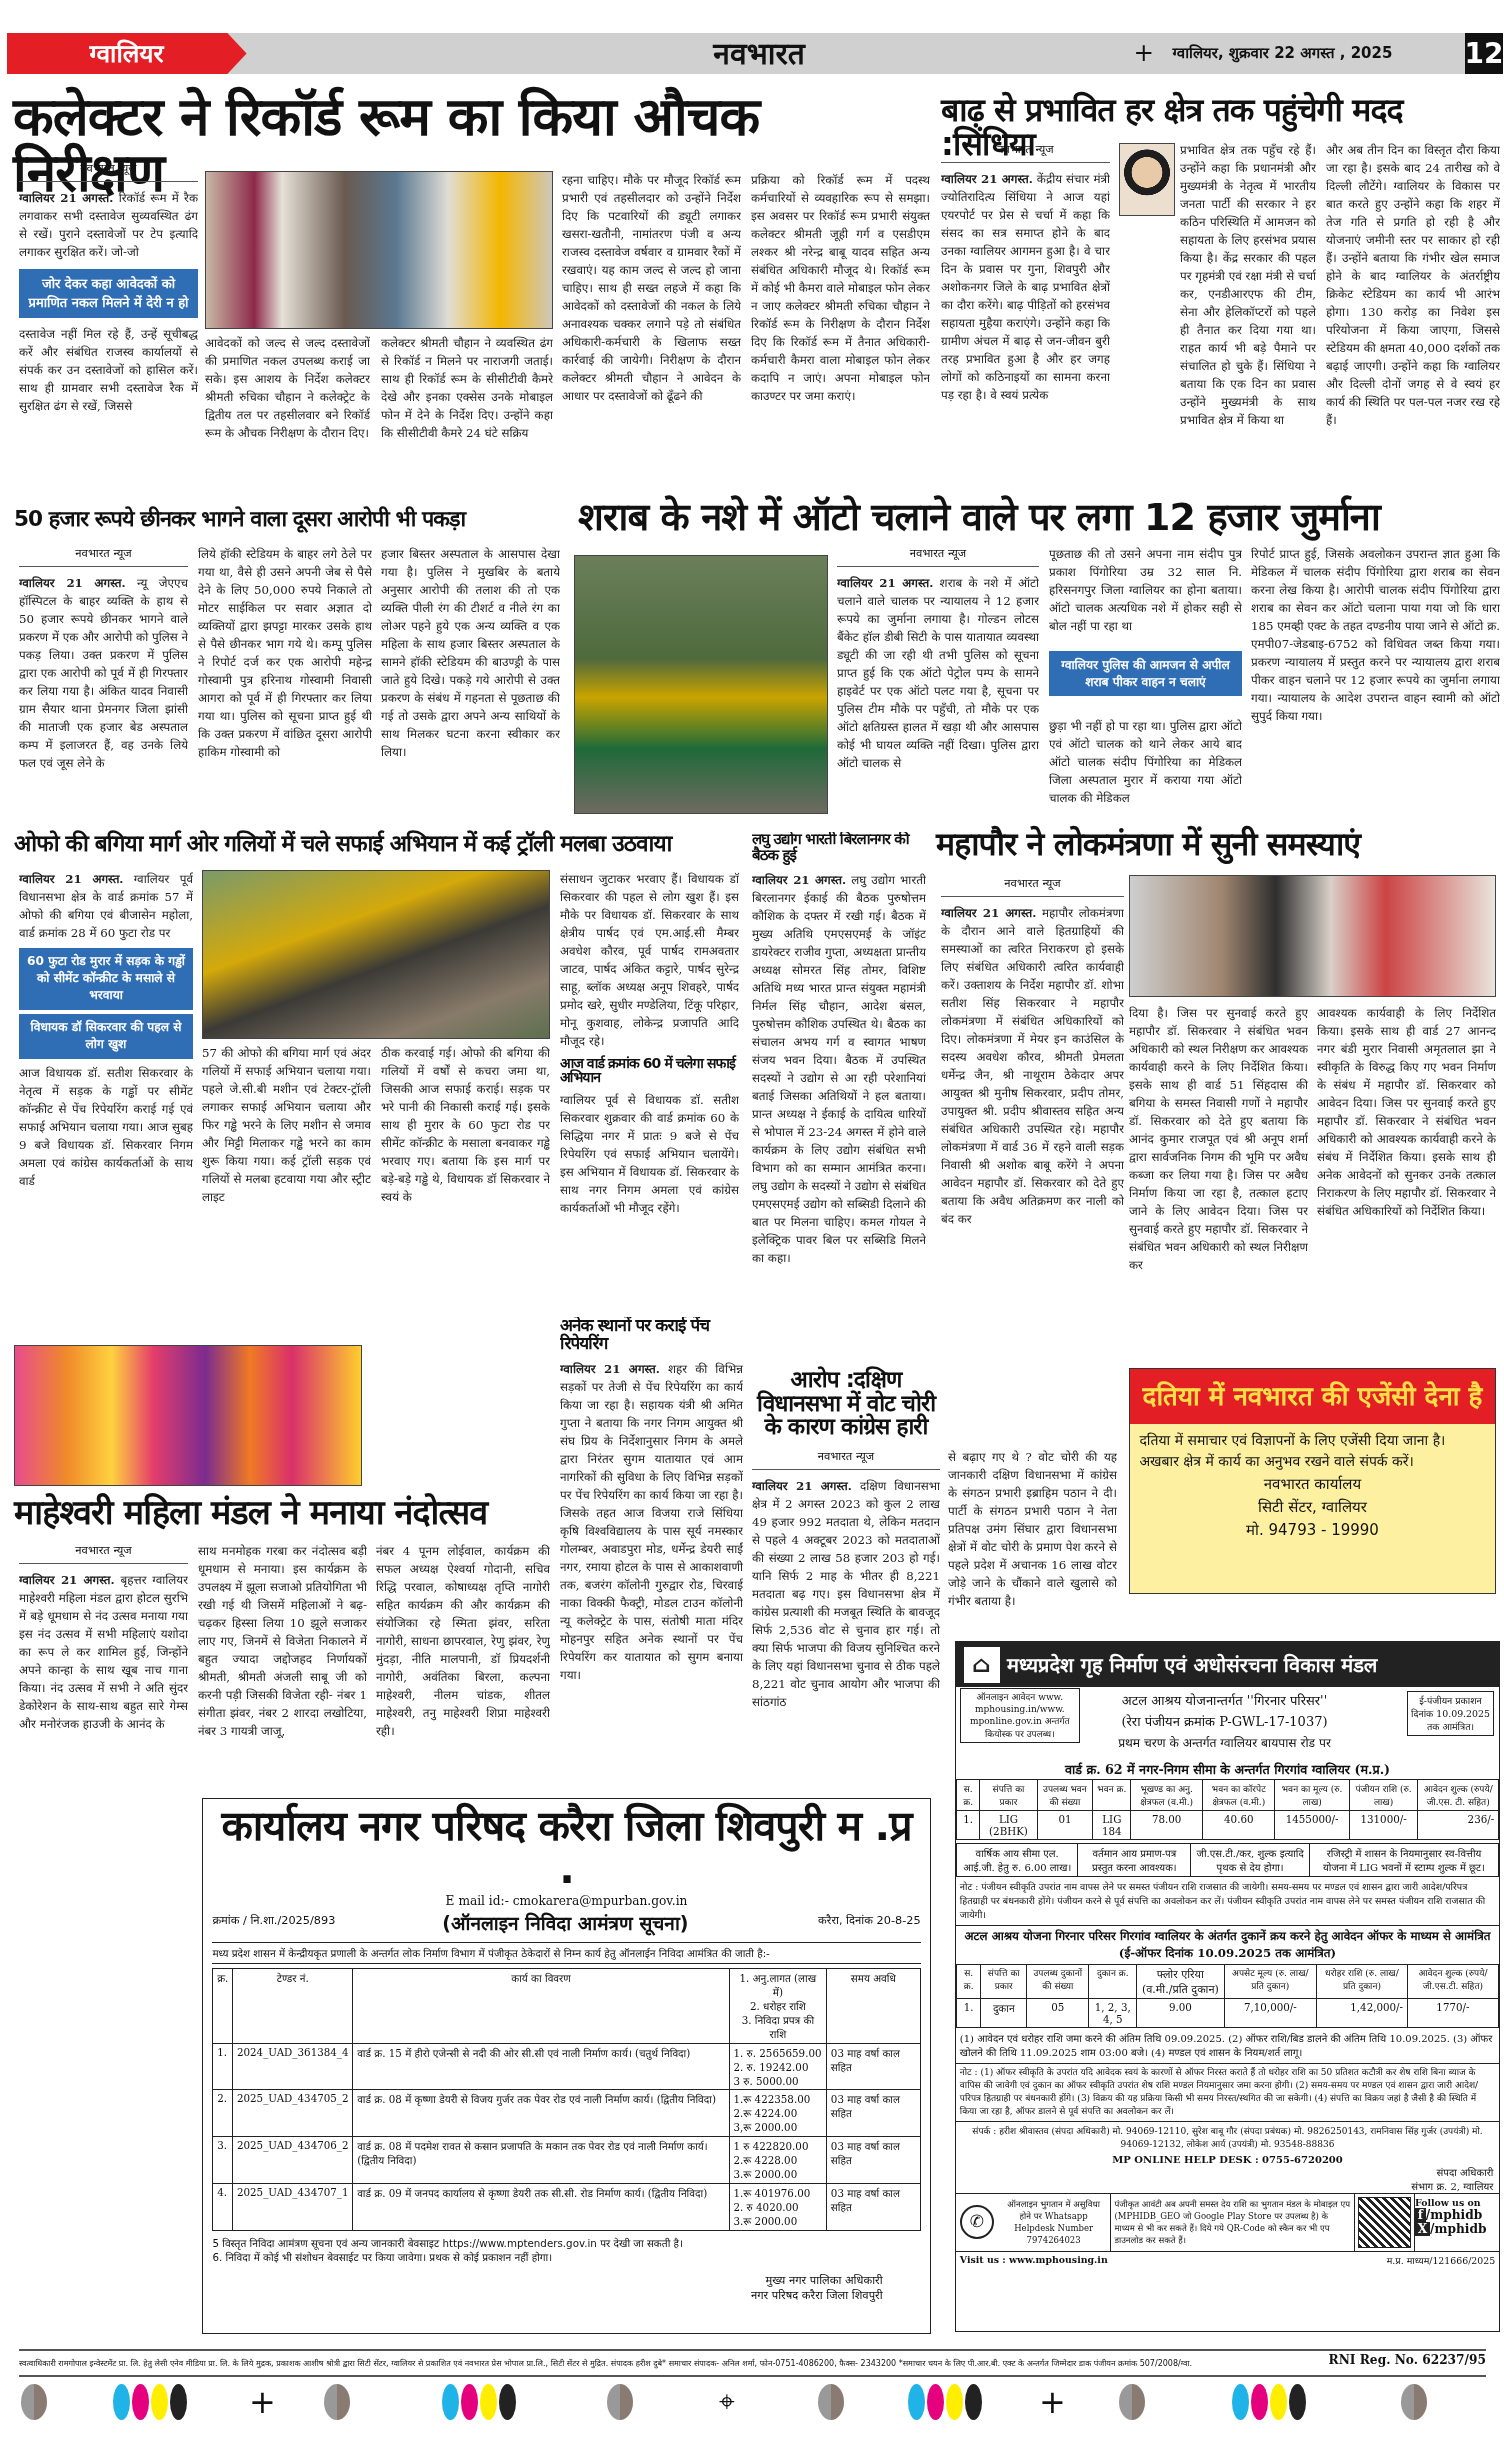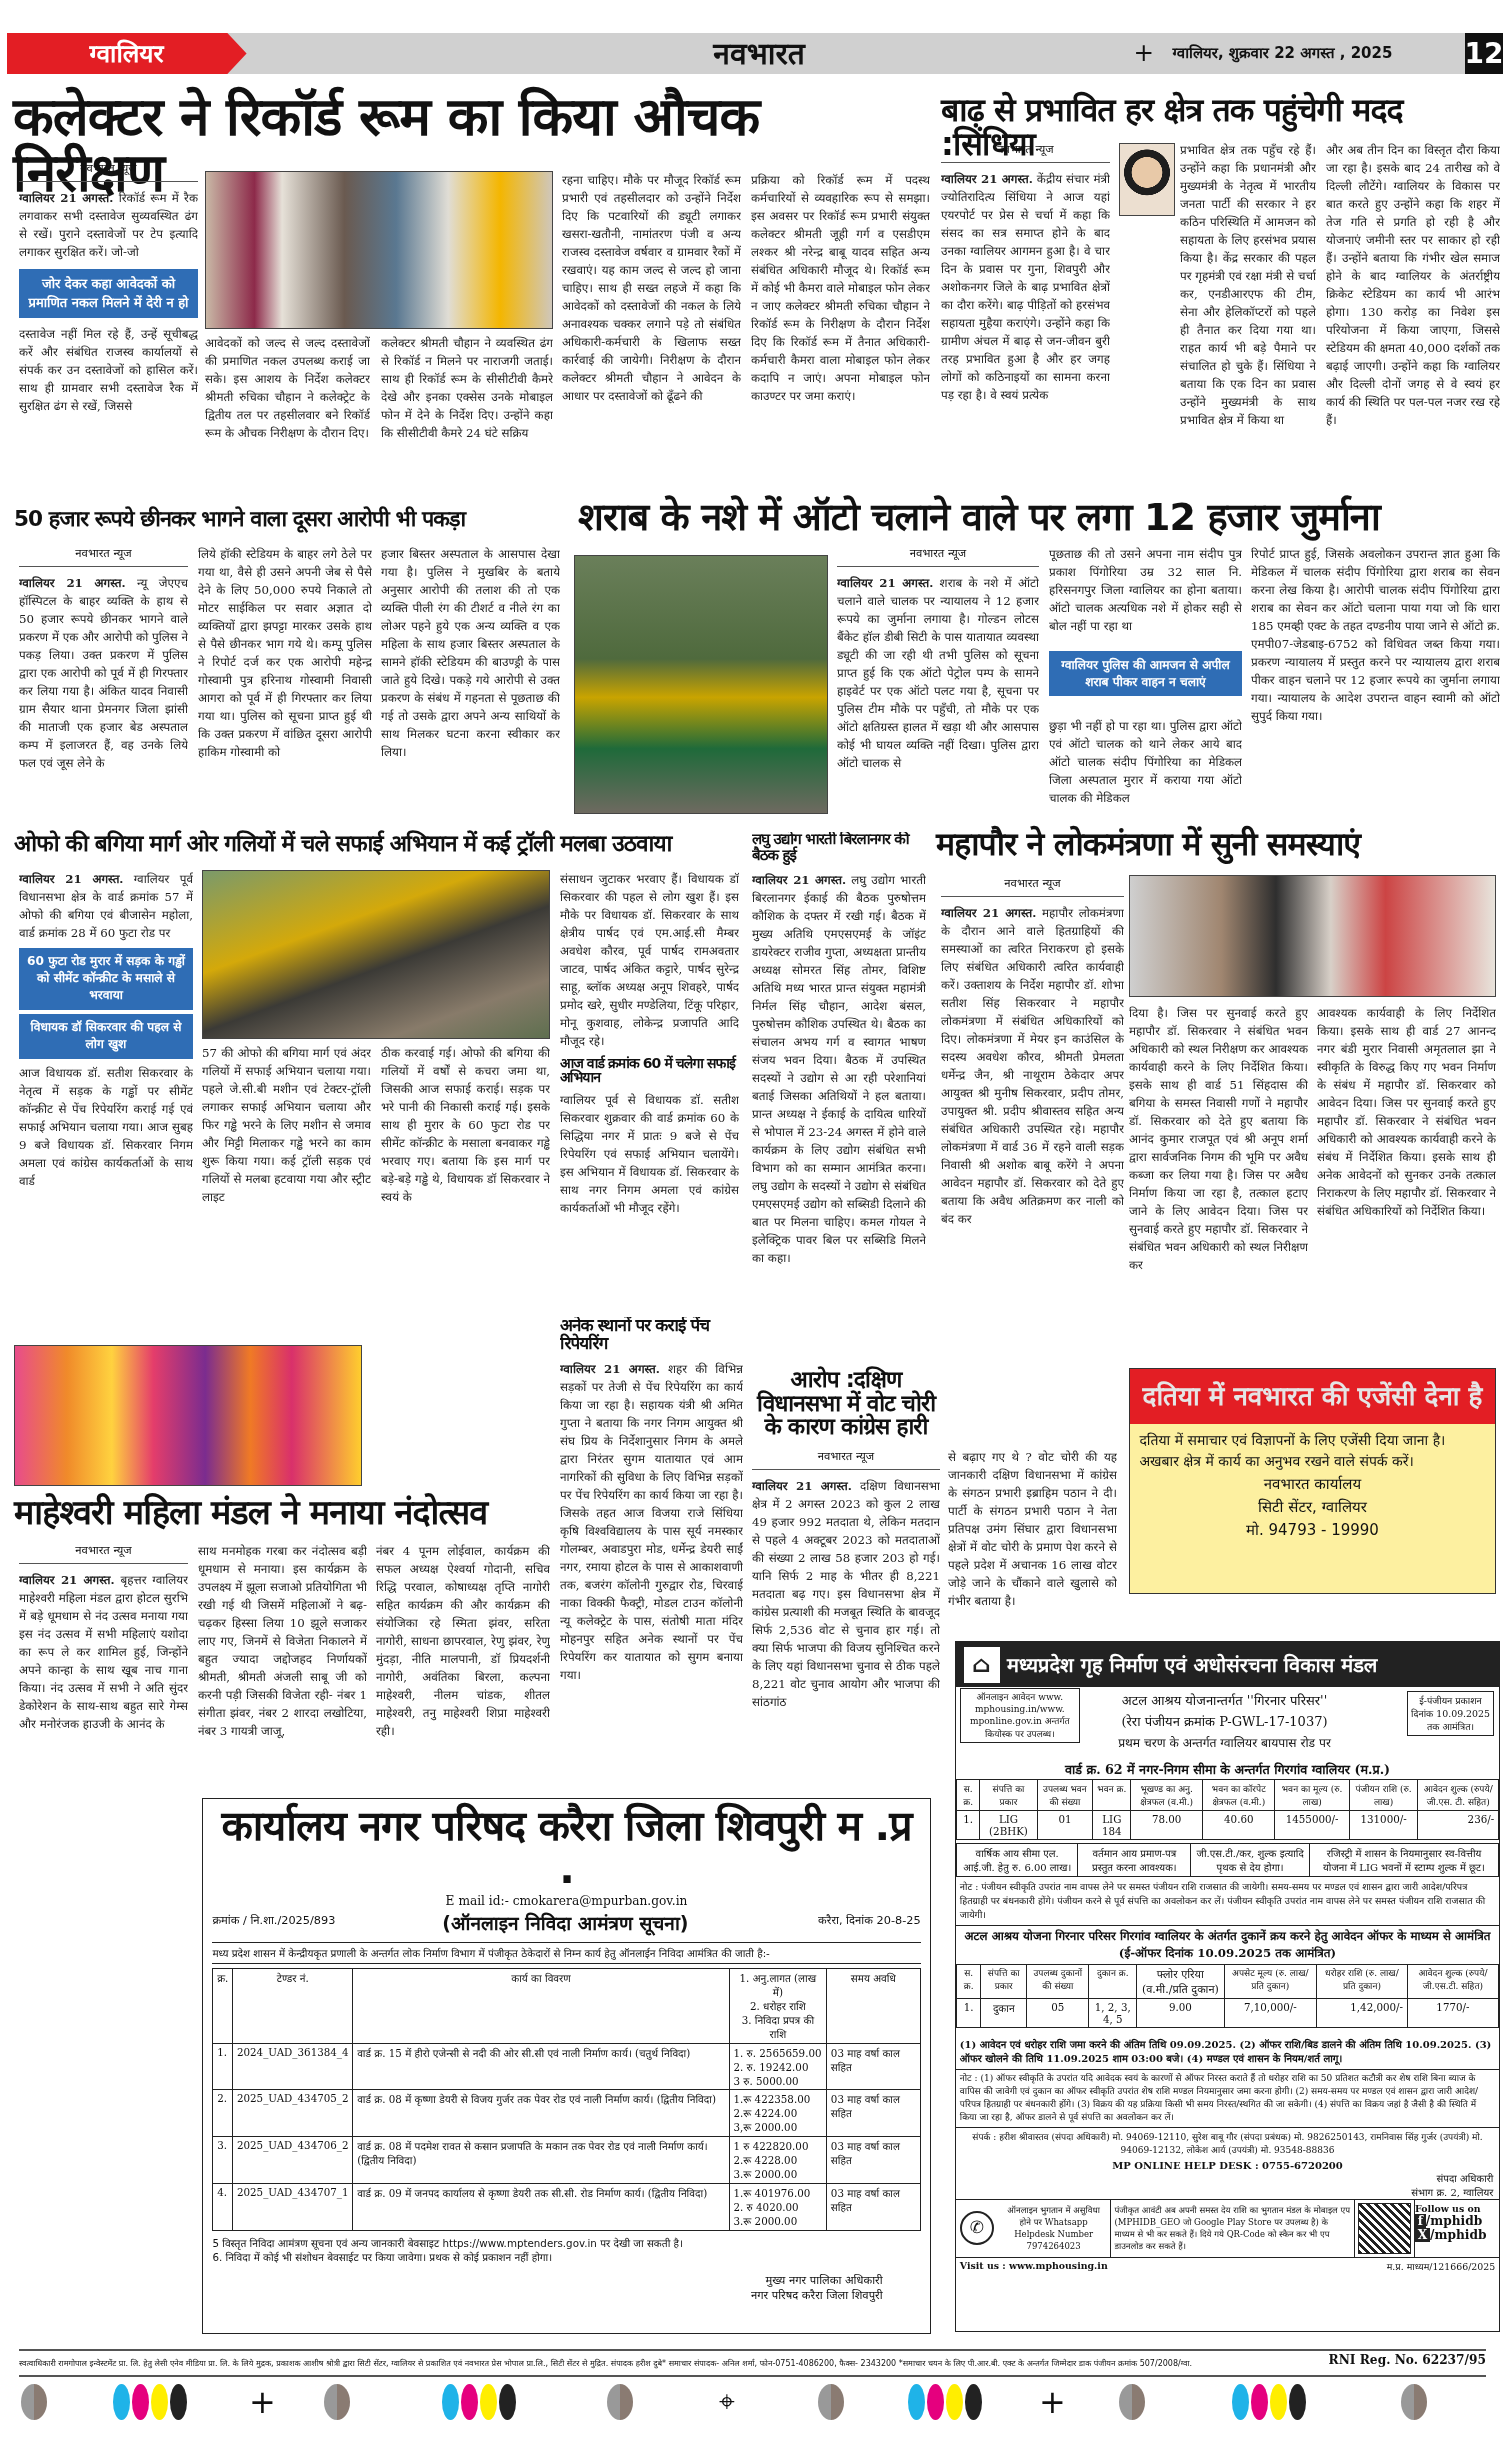--- a/index.html
+++ b/index.html
@@ -113,21 +113,21 @@
 </div>
 
 <div class="abs hl" style="left:752px;top:1368px;width:188px;font-size:22.6px;text-align:center;">आरोप :दक्षिण विधानसभा में वोट चोरी के कारण कांग्रेस हारी</div>
 <div class="abs col" style="left:752px;top:1448px;width:188px;height:320px;">
   <div class="byline">नवभारत न्यूज</div>
   <div class="body-text"><span class="dateline">ग्वालियर 21 अगस्त.</span> <span>दक्षिण विधानसभा क्षेत्र में 2 अगस्त 2023 को कुल 2 लाख 49 हजार 992 मतदाता थे, लेकिन मतदान से पहले 4 अक्टूबर 2023 को मतदाताओं की संख्या 2 लाख 58 हजार 203 हो गई। यानि सिर्फ 2 माह के भीतर ही 8,221 मतदाता बढ़ गए। इस विधानसभा क्षेत्र में कांग्रेस प्रत्याशी की मजबूत स्थिति के बावजूद सिर्फ 2,536 वोट से चुनाव हार गई। तो क्या सिर्फ भाजपा की विजय सुनिश्चित करने के लिए यहां विधानसभा चुनाव से ठीक पहले 8,221 वोट चुनाव आयोग और भाजपा की सांठगांठ</span></div>
 </div>
 <div class="abs col body-text" style="left:948px;top:1448px;width:169px;height:188px;">से बढ़ाए गए थे ? वोट चोरी की यह जानकारी दक्षिण विधानसभा में कांग्रेस के संगठन प्रभारी इब्राहिम पठान ने दी। पार्टी के संगठन प्रभारी पठान ने नेता प्रतिपक्ष उमंग सिंघार द्वारा विधानसभा क्षेत्रों में वोट चोरी के प्रमाण पेश करने से पहले प्रदेश में अचानक 16 लाख वोटर जोड़े जाने के चौंकाने वाले खुलासे को गंभीर बताया है।</div>
 
 <div class="abs" style="left:1129px;top:1368px;width:367px;height:226px;border:1.9px solid #333;background:#fdf0a0;">
-  <div style="background:#e31e24;color:#e5e5e5;font-weight:bold;font-size:26px;line-height:55px;text-align:center;">दतिया में नवभारत की एजेंसी देना है</div>
+  <div style="background:#e31e24;color:#fde047;font-weight:bold;font-size:26px;line-height:55px;text-align:center;">दतिया में नवभारत की एजेंसी देना है</div>
   <div style="padding:5.6px 9.4px 1.9px;font-size:14px;line-height:21px;">दतिया में समाचार एवं विज्ञापनों के लिए एजेंसी दिया जाना है। अखबार क्षेत्र में कार्य का अनुभव रखने वाले संपर्क करें।</div>
   <div style="text-align:center;font-size:15px;line-height:22.6px;">नवभारत कार्यालय</div>
   <div style="text-align:center;font-size:15px;line-height:22.6px;">सिटी सेंटर, ग्वालियर</div>
   <div style="text-align:center;font-size:15px;line-height:22.6px;">मो. 94793 - 19990</div>
 </div>
 
 <div class="abs" style="left:202px;top:1798px;width:729px;height:536px;border:1.9px solid #222;padding:5.6px 9.4px;">
   <div class="hl" style="font-size:41px;text-align:center;">कार्यालय नगर परिषद करैरा जिला शिवपुरी म .प्र .</div>
   <div style="text-align:center;font-family:'DejaVu Serif',serif;font-size:12.2px;margin-top:3.8px;">E mail id:- cmokarera@mpurban.gov.in</div>
   <div style="position:relative;height:34px;">
@@ -265,21 +265,21 @@
           <td style="white-space: pre-line; text-align: center;">दुकान</td>
           <td style="white-space: pre-line; text-align: center;">05</td>
           <td style="white-space: pre-line; text-align: center;">1, 2, 3, 4, 5</td>
           <td style="white-space: pre-line; text-align: center;">9.00</td>
           <td style="white-space: pre-line; text-align: center;">7,10,000/-</td>
           <td style="white-space: pre-line; text-align: right;">1,42,000/-</td>
           <td style="white-space: pre-line; text-align: center;">1770/-</td>
         </tr>
       </tbody>
   </table>
-  <div style="font-size:10px;font-weight:bold;line-height:14px;padding:2.8px 3.8px;border-bottom:0.9px solid #222;margin-top:7px;">(1) आवेदन एवं धरोहर राशि जमा करने की अंतिम तिथि 09.09.2025. (2) ऑफर राशि/बिड डालने की अंतिम तिथि 10.09.2025. (3) ऑफर खोलने की तिथि 11.09.2025 शाम 03:00 बजे। (4) मण्डल एवं शासन के नियम/शर्त लागू।</div>
+  <div style="font-size:10px;font-weight:normal;line-height:14px;padding:2.8px 3.8px;border-bottom:0.9px solid #222;margin-top:1px;">(1) आवेदन एवं धरोहर राशि जमा करने की अंतिम तिथि 09.09.2025. (2) ऑफर राशि/बिड डालने की अंतिम तिथि 10.09.2025. (3) ऑफर खोलने की तिथि 11.09.2025 शाम 03:00 बजे। (4) मण्डल एवं शासन के नियम/शर्त लागू।</div>
   <div style="font-size:9px;line-height:13px;padding:2.8px 3.8px;border-bottom:0.9px solid #222;">नोट : (1) ऑफर स्वीकृति के उपरांत यदि आवेदक स्वयं के कारणों से ऑफर निरस्त कराते हैं तो धरोहर राशि का 50 प्रतिशत कटौत्री कर शेष राशि बिना ब्याज के वापिस की जावेगी एवं दुकान का ऑफर स्वीकृति उपरांत शेष राशि मण्डल नियमानुसार जमा करना होगी। (2) समय-समय पर मण्डल एवं शासन द्वारा जारी आदेश/परिपत्र हितग्राही पर बंधनकारी होंगे। (3) विक्रय की यह प्रक्रिया किसी भी समय निरस्त/स्थगित की जा सकेगी। (4) संपत्ति का विक्रय जहां है जैसी है की स्थिति में किया जा रहा है, ऑफर डालने से पूर्व संपत्ति का अवलोकन कर लें।</div>
   <div style="font-size:9px;line-height:13px;padding:2.8px 3.8px;text-align:center;">संपर्क : हरीश श्रीवास्तव (संपदा अधिकारी) मो. 94069-12110, सुरेश बाबू गौर (संपदा प्रबंधक) मो. 9826250143, रामनिवास सिंह गुर्जर (उपयंत्री) मो. 94069-12132, लोकेश आर्य (उपयंत्री) मो. 93548-88836</div>
   <div style="font-size:10px;font-weight:bold;text-align:center;">MP ONLINE HELP DESK : 0755-6720200</div>
   <div style="font-size:10px;text-align:right;padding-right:5.6px;">संपदा अधिकारी</div>
   <div style="font-size:10px;text-align:right;padding-right:5.6px;border-bottom:0.9px solid #222;">संभाग क्र. 2, ग्वालियर</div>
   <div style="display:flex;height:58px;border-bottom:0.9px solid #222;">
     <div style="width:34px;height:34px;border:2.8px solid #222;border-radius:50%;margin:11.3px 3.8px;text-align:center;line-height:28px;font-size:17px;">✆</div>
     <div style="width:113px;font-size:8.5px;line-height:12.2px;padding:3.8px;text-align:center;border-right:0.9px solid #222;">ऑनलाइन भुगतान में असुविधा होने पर Whatsapp Helpdesk Number 7974264023</div>
     <div style="flex:1;font-size:8.5px;line-height:12.2px;padding:3.8px;border-right:0.9px solid #222;">पंजीकृत आवंटी अब अपनी समस्त देय राशि का भुगतान मंडल के मोबाइल एप (MPHIDB_GEO जो Google Play Store पर उपलब्ध है) के माध्यम से भी कर सकते हैं। दिये गये QR-Code को स्कैन कर भी एप डाउनलोड कर सकते हैं।</div>
     <div style="width:53px;margin:2.8px;background:repeating-linear-gradient(45deg,#222 0 2.8px,#fff 2.8px 5.6px),#fff;border:0.9px solid #222;"></div>

